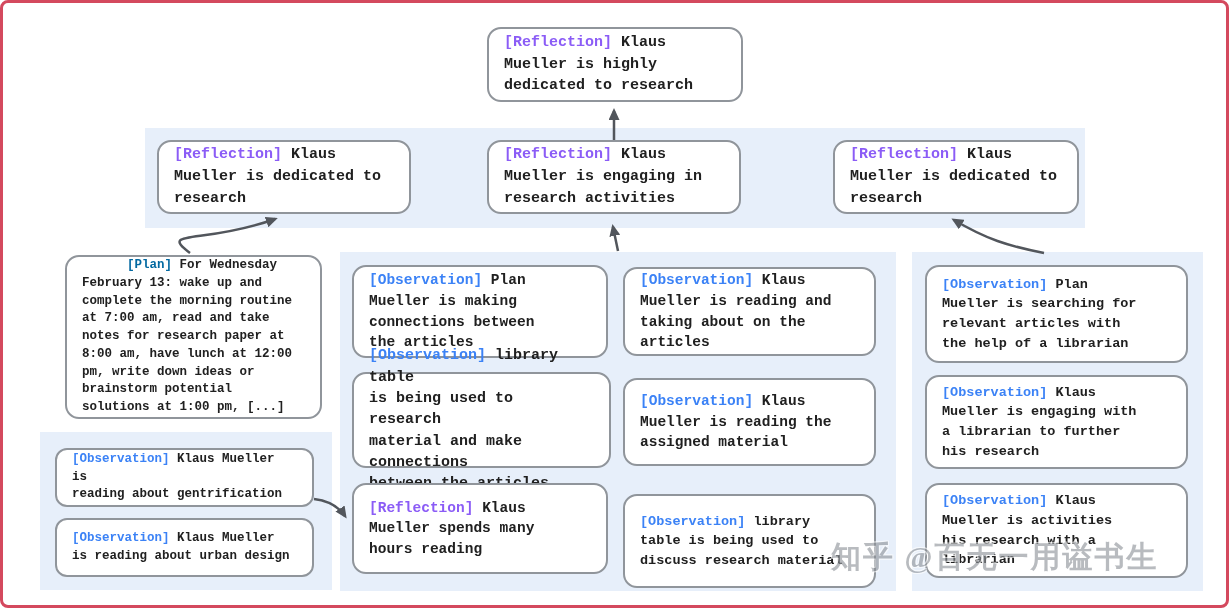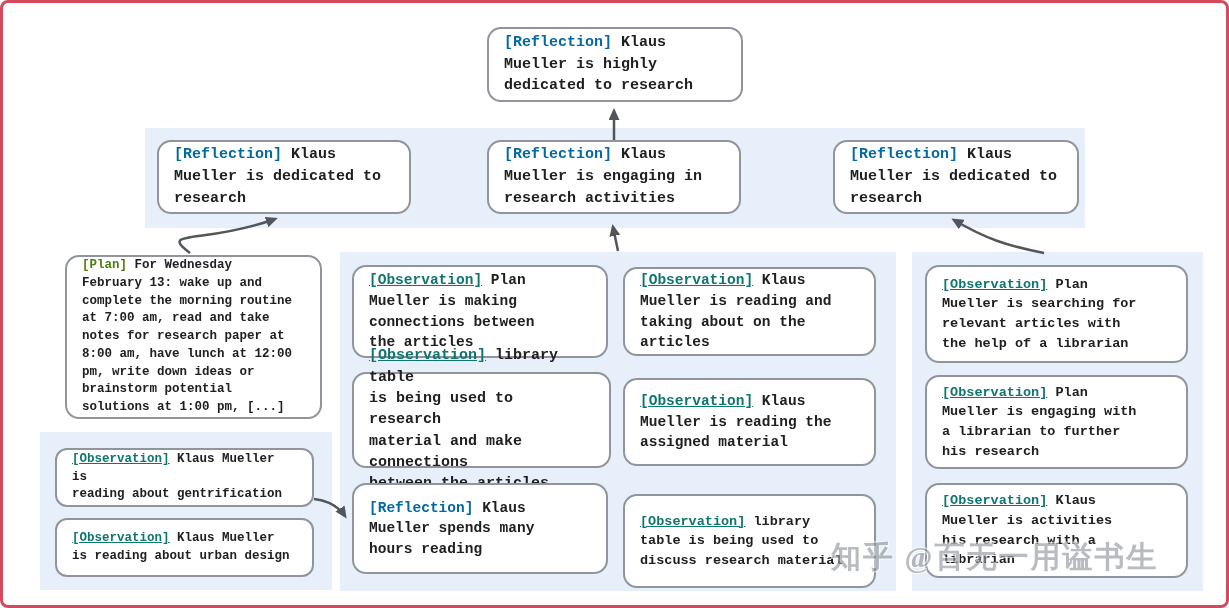--- a/index.html
+++ b/index.html
@@ -13,23 +13,23 @@
   .band{position:absolute;background:#e7effa;}
   .box{
     position:absolute;background:#ffffff;
     border:2px solid #90959b;border-radius:14px;
     display:flex;align-items:center;
     padding:6px 15px;box-sizing:border-box;
     color:#202020;font-weight:700;
   }
   .box .body{white-space:pre-line;}
   .tag{font-weight:700;}
-  .t-reflection{color:#0369a1;}
-  .t-observation{color:#0f766e;text-decoration:underline;}
-  .t-plan{color:#4d7c0f;}
+  .t-reflection{color:#8b5cf6;}
+  .t-observation{color:#3b82f6;}
+  .t-plan{color:#0369a1;margin-left:45px;}
   .fs15{font-size:15px;line-height:1.45;}
   .fs145{font-size:14.5px;line-height:1.42;}
   .fs135{font-size:13.5px;line-height:1.45;}
   .fs125{font-size:12.5px;line-height:1.42;}
   .fs115{font-size:15px;line-height:1.42;}
   .arrows{position:absolute;left:0;top:0;pointer-events:none;}
   .watermark{
     position:absolute;left:828px;top:534px;
     font-family:Liberation Serif, serif;
     font-size:30px;font-weight:700;letter-spacing:2px;white-space:nowrap;
@@ -139,21 +139,21 @@
 discuss research material</span></div>
   </div>
 
   <div class="box fs135" style="left:922px;top:262px;width:263px;height:98px;">
     <div><span class="tag t-observation">[Observation]</span> <span class="body">Plan
 Mueller is searching for
 relevant articles with
 the help of a librarian</span></div>
   </div>
   <div class="box fs135" style="left:922px;top:372px;width:263px;height:94px;">
-    <div><span class="tag t-observation">[Observation]</span> <span class="body">Plan
+    <div><span class="tag t-observation">[Observation]</span> <span class="body">Klaus
 Mueller is engaging with
 a librarian to further
 his research</span></div>
   </div>
   <div class="box fs135" style="left:922px;top:480px;width:263px;height:95px;">
     <div><span class="tag t-observation">[Observation]</span> <span class="body">Klaus
 Mueller is activities
 his research with a
 librarian</span></div>
   </div>

